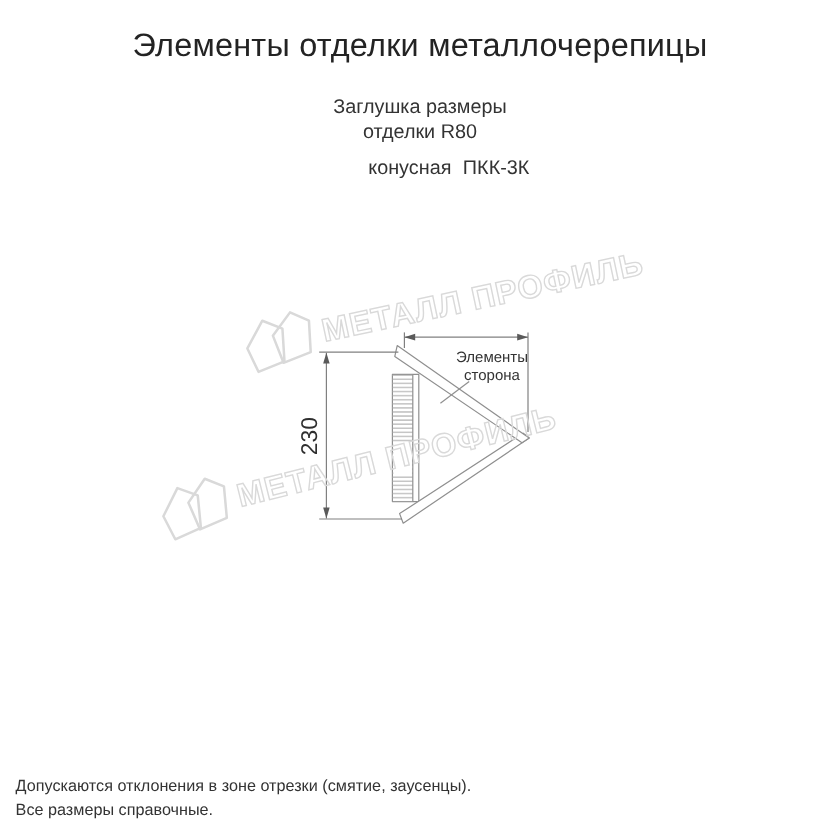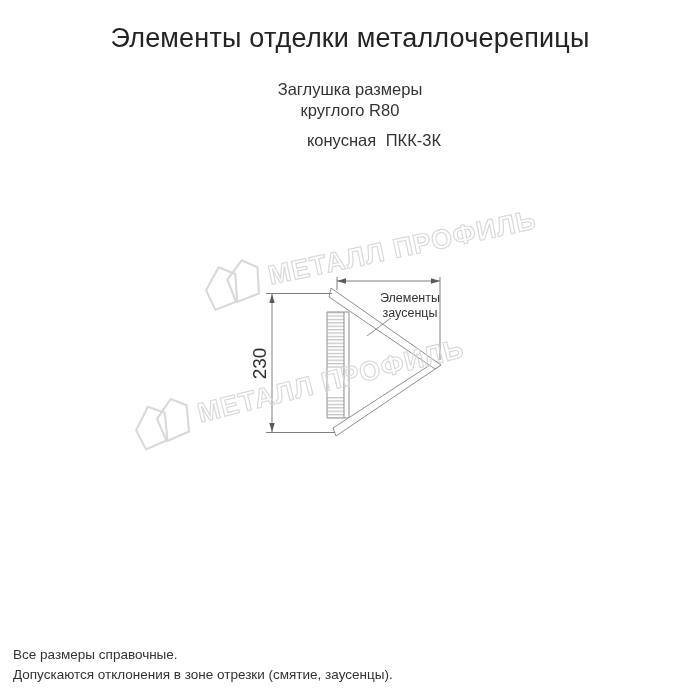--- a/index.html
+++ b/index.html
@@ -89,21 +89,21 @@
 </style>
 </head>
 <body>
 
 <div class="page">
 
   <div class="title">Элементы отделки металлочерепицы</div>
 
   <div class="product">
     <div>Заглушка размеры</div>
-    <div>круглого R80</div>
+    <div>отделки R80</div>
   </div>
   <div class="variant">конусная ПКК-3К</div>
 
   <div class="wm wm1">
     <svg class="wm-logo" width="60" height="48" viewBox="0 0 60 48" aria-hidden="true">
       <g fill="none" stroke="currentColor" stroke-width="2.1" stroke-linejoin="round">
         <path d="M3 25 L20 5 L35 15 L31 42 L8 46 Z"></path>
         <path d="M26 19 L44 3 L58 13 L54 39 L30 43 Z"></path>
       </g>
     </svg>
@@ -153,21 +153,21 @@
       <polygon class="arrow" points="272,432 269.3,423 274.7,423"></polygon>
     </g>
 
     <line class="ln" x1="391" y1="318" x2="367" y2="336"></line>
   </svg>
 
   <div class="dim dim-h">230</div>
 
   <div class="face-label">
     <div>Элементы</div>
-    <div>заусенцы</div>
+    <div>сторона</div>
   </div>
 
   <div class="footer">
+    <div>Допускаются отклонения в зоне отрезки (смятие, заусенцы).</div>
     <div>Все размеры справочные.</div>
-    <div>Допускаются отклонения в зоне отрезки (смятие, заусенцы).</div>
   </div>
 
 </div>
 
 </body></html>

